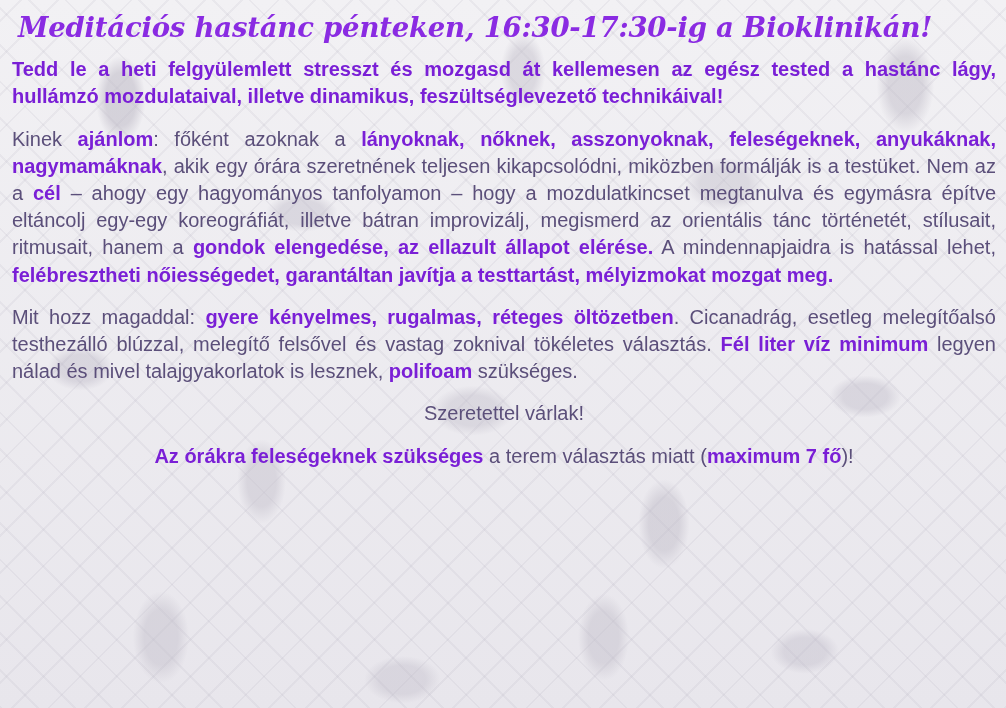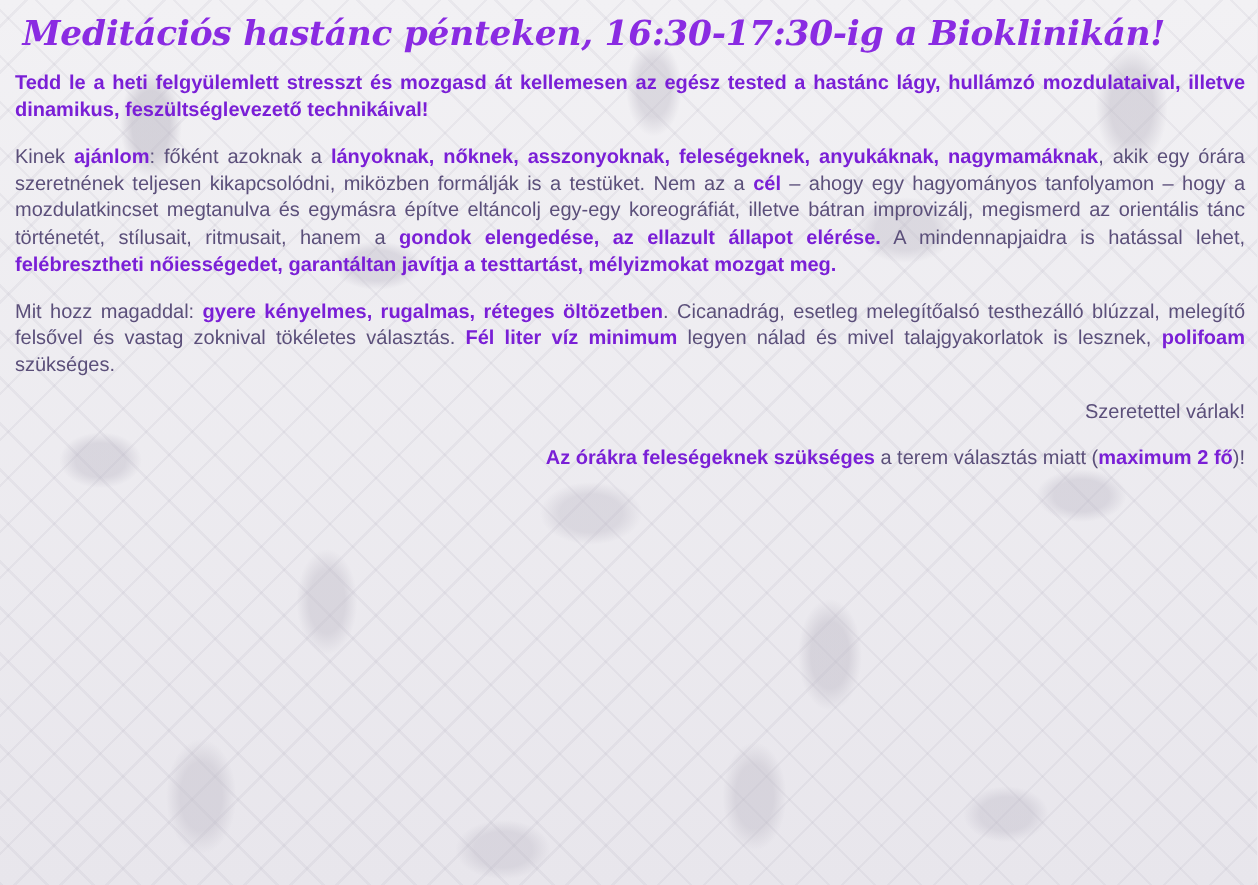--- a/index.html
+++ b/index.html
@@ -55,21 +55,21 @@
     font-size: 27.5px;
     line-height: 1.1;
     letter-spacing: -0.2px;
     white-space: nowrap;
     margin: 4px 0 14px 6px;
   }
 
   p {
     margin: 0 0 0 0;
     color: #4b3f6b;
-    font-size: 16px;
+    font-size: 20px;
     line-height: 1.36;
     text-align: justify;
     text-justify: inter-word;
   }
 
   .para {
     margin-bottom: 15px;
   }
   .para.tight {
     margin-bottom: 2px;
@@ -84,33 +84,33 @@
     color: #5b4f7a;
     font-weight: 400;
   }
 
   .allbold {
     font-weight: 700;
     color: #7a1fd6;
   }
 
   .nojust {
-    text-align: right;
+    text-align: center;
   }
 </style>
 </head>
 <body>
 
 <div class="page">
   <div class="content">
 
     <h1 class="title">Meditációs hastánc pénteken, 16:30-17:30-ig a Bioklinikán!</h1>
 
     <div id="body-area">
         <p class="para allbold"><span class="b">Tedd le a heti felgyülemlett stresszt és mozgasd át kellemesen az egész tested a hastánc lágy, hullámzó mozdulataival, illetve dinamikus, feszültséglevezető technikáival!</span></p>
         <p class="para"><span class="plain">Kinek </span><span class="b">ajánlom</span><span class="plain">: főként azoknak a </span><span class="b">lányoknak, nőknek, asszonyoknak, feleségeknek, anyukáknak, nagymamáknak</span><span class="plain">, akik egy órára szeretnének teljesen kikapcsolódni, miközben formálják is a testüket. Nem az a </span><span class="b">cél</span><span class="plain"> – ahogy egy hagyományos tanfolyamon – hogy a mozdulatkincset megtanulva és egymásra építve eltáncolj egy-egy koreográfiát, illetve bátran improvizálj, megismerd az orientális tánc történetét, stílusait, ritmusait, hanem a </span><span class="b">gondok elengedése, az ellazult állapot elérése.</span><span class="plain"> A mindennapjaidra is hatással lehet, </span><span class="b">felébresztheti nőiességedet, garantáltan javítja a testtartást, mélyizmokat mozgat meg.</span></p>
         <p class="para"><span class="plain">Mit hozz magaddal: </span><span class="b">gyere kényelmes, rugalmas, réteges öltözetben</span><span class="plain">. Cicanadrág, esetleg melegítőalsó testhezálló blúzzal, melegítő felsővel és vastag zoknival tökéletes választás. </span><span class="b">Fél liter víz minimum</span><span class="plain"> legyen nálad és mivel talajgyakorlatok is lesznek, </span><span class="b">polifoam</span><span class="plain"> szükséges.</span></p>
         <p class="para nojust"><span class="plain">Szeretettel várlak!</span></p>
-        <p class="para tight nojust"><span class="b">Az órákra feleségeknek szükséges</span><span class="plain"> a terem választás miatt (</span><span class="b">maximum 2 fő</span><span class="plain">)!</span></p>
+        <p class="para tight nojust"><span class="b">Az órákra feleségeknek szükséges</span><span class="plain"> a terem választás miatt (</span><span class="b">maximum 7 fő</span><span class="plain">)!</span></p>
       </div>
 
   </div>
 </div>
 
 </body></html>

